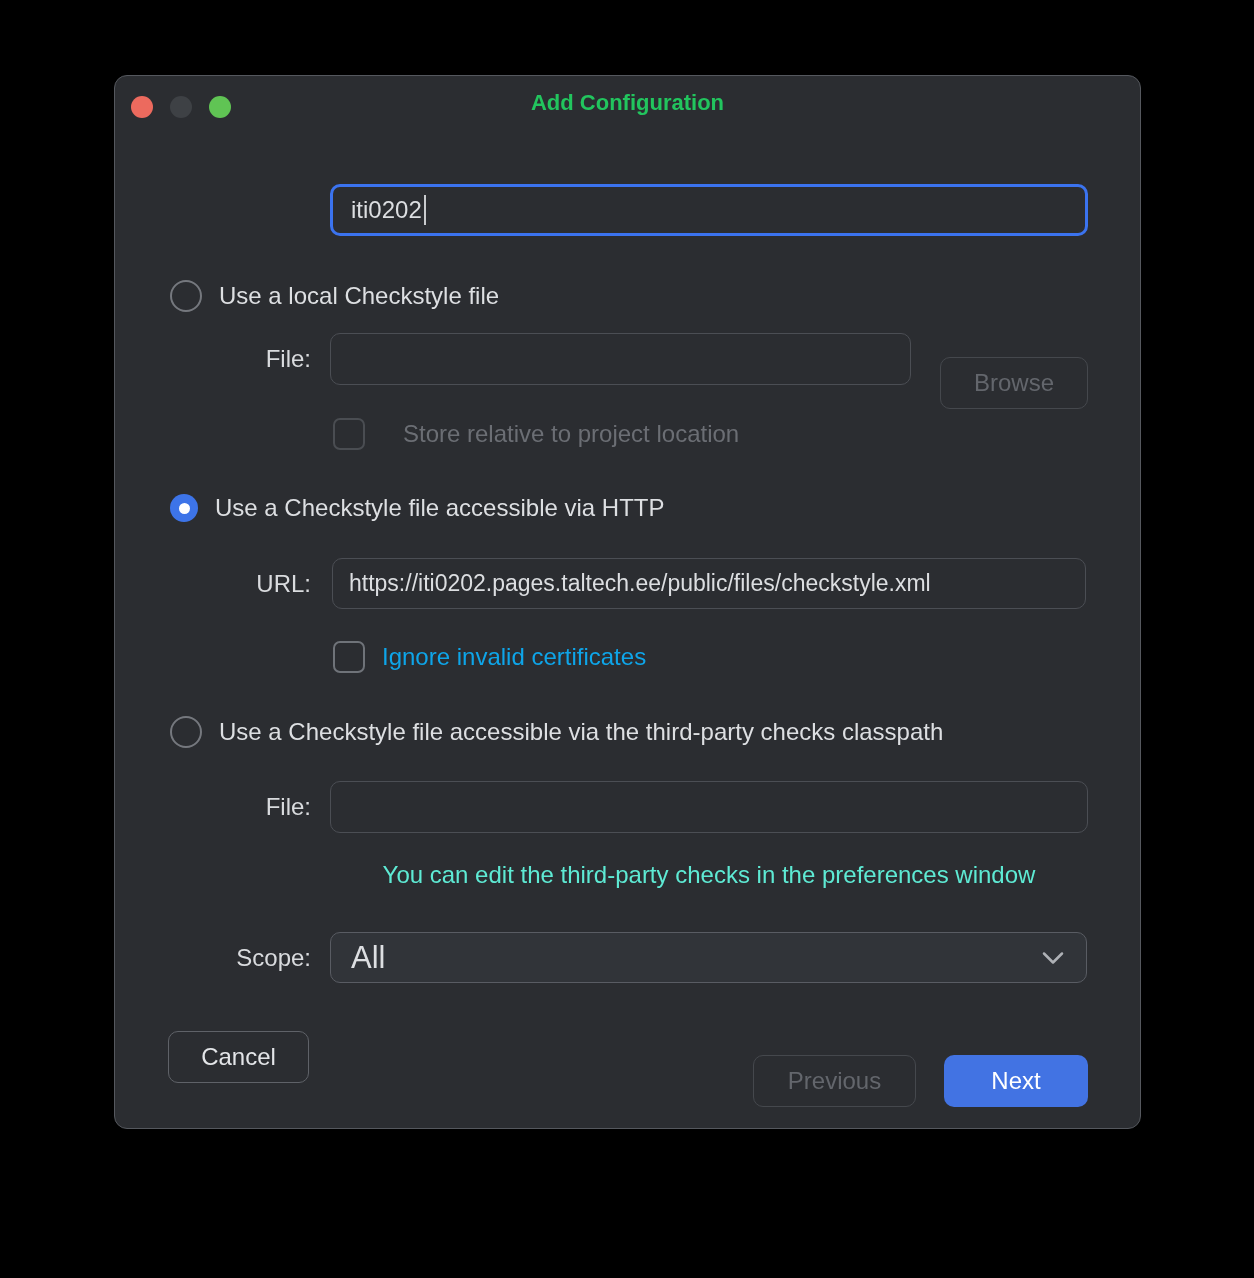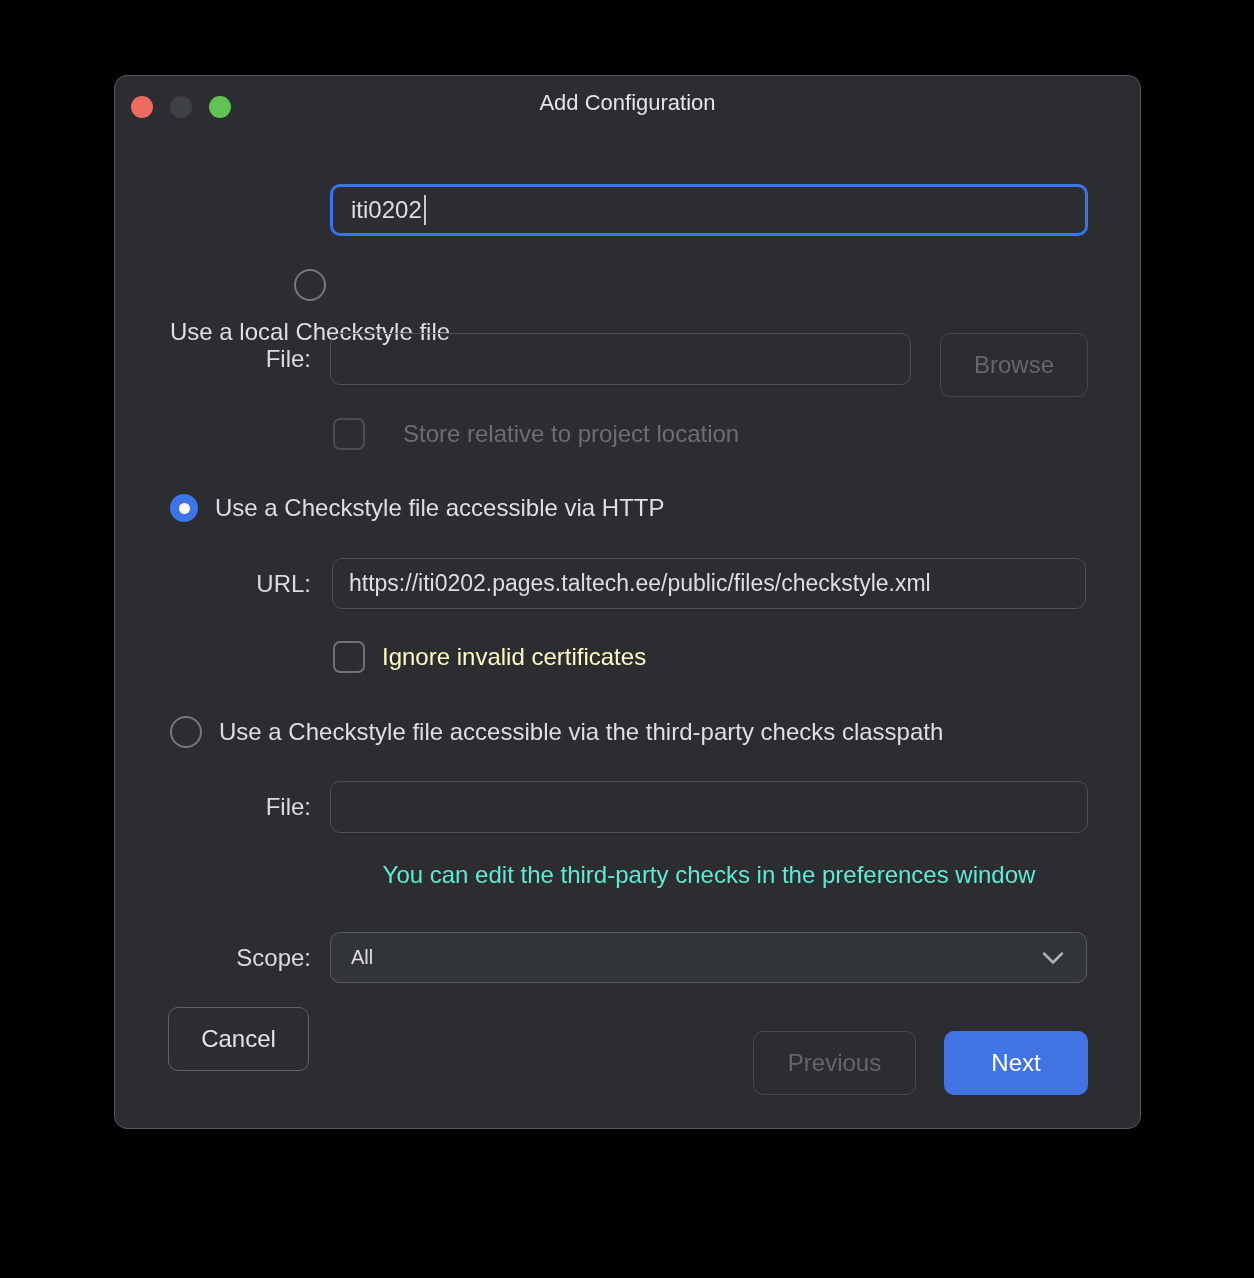--- a/index.html
+++ b/index.html
@@ -17,21 +17,21 @@
   }
   
   .titlebar{left:0;top:0;width:100%;height:56px;}
   .lights{left:16px;top:20px;display:flex;gap:17px;}
   .light{width:22px;height:22px;border-radius:50%;}
   .light-close{background:#EC6A5E;}
   .light-min{background:#3E4145;}
   .light-zoom{background:#60C454;}
   .dialog-title{
     left:0;top:14px;width:100%;text-align:center;
-    font-size:22px;font-weight:400;color:#e5e5e5;
+    font-size:22px;font-weight:700;color:#22c55e;
   }
   
   .lbl{
     font-size:24px;color:#D9DBDE;line-height:52px;
     text-align:right;width:196px;left:0;height:52px;
   }
   .inputbox{
     height:52px;border:1.5px solid #4B4E54;border-radius:10px;
     background:transparent;display:flex;align-items:center;
     padding:0 18px;font-size:24px;color:#DCDEE1;white-space:nowrap;overflow:hidden;
@@ -44,37 +44,37 @@
     border:2px solid #75787E;flex:0 0 auto;
   }
   .radio.selected{border:none;background:#3D74E8;display:flex;align-items:center;justify-content:center;}
   .radio.selected::after{content:"";width:11px;height:11px;border-radius:50%;background:#fff;}
   .radio-label{font-size:24px;color:#DDDFE2;line-height:28px;white-space:nowrap;}
   .chk-row{display:flex;align-items:center;gap:17px;left:218px;height:28px;}
   .chk{
     width:28px;height:28px;border-radius:7px;flex:0 0 auto;
     border:2px solid #6F7379;background:transparent;
   }
-  .chk-label{font-size:24px;line-height:28px;color:#fef9c3;white-space:nowrap;}
+  .chk-label{font-size:24px;line-height:28px;color:#0ea5e9;white-space:nowrap;}
   .chk-row.disabled .chk{border-color:#4A4D52;}
   .chk-row.disabled .chk-label{color:#6B6E74;margin-left:21px;}
   .btn{
-    height:64px;border-radius:10px;font-size:24px;
+    height:52px;border-radius:10px;font-size:24px;
     display:flex;align-items:center;justify-content:center;
-    border:1.5px solid transparent;cursor:default;white-space:nowrap;
+    border:1.5px solid transparent;cursor:default;white-space:nowrap;margin-top:24px;
   }
   .btn-outline{border-color:#5F6268;color:#E3E5E8;background:transparent;}
   .btn-disabled{border-color:#45484D;color:#63666C;background:transparent;}
   .btn-primary{background:#4273E3;color:#FFFFFF;border:none;}
   .hint{
     font-size:24px;color:#5eead4;text-align:center;white-space:nowrap;
   }
   .selectbox{
     height:51px;background:#313439;border:1px solid #595C63;border-radius:10px;
-    display:flex;align-items:center;padding:0 20px;font-size:20px;color:#DDDFE2;
+    display:flex;align-items:center;padding:0 20px;font-size:31px;color:#DDDFE2;
   }
   .chev{position:absolute;right:22px;top:50%;transform:translateY(-50%);}
 </style>
 </head>
 <body>
 
 <div class="abs window">
 
   <div class="abs titlebar">
     <div class="abs lights">
@@ -83,21 +83,21 @@
       <div class="light light-zoom"></div>
     </div>
     <div class="abs dialog-title">Add Configuration</div>
   </div>
 
   <div class="abs inputbox focused" style="left:215px;top:108px;width:758px;">
     <span>iti0202</span>
       <span class="caret"></span>
   </div>
 
-  <div class="abs radio-row" style="top:193px;flex-direction:column;">
+  <div class="abs radio-row" style="top:206px;">
     <div class="radio"></div>
     <div class="radio-label">Use a local Checkstyle file</div>
   </div>
 
   <div class="abs lbl" style="top:257px;">File:</div>
   <div class="abs inputbox" style="left:215px;top:257px;width:581px;">
     <span></span>
   </div>
   <div class="abs btn btn-disabled" style="left:825px;top:257px;width:148px;">Browse</div>
 

